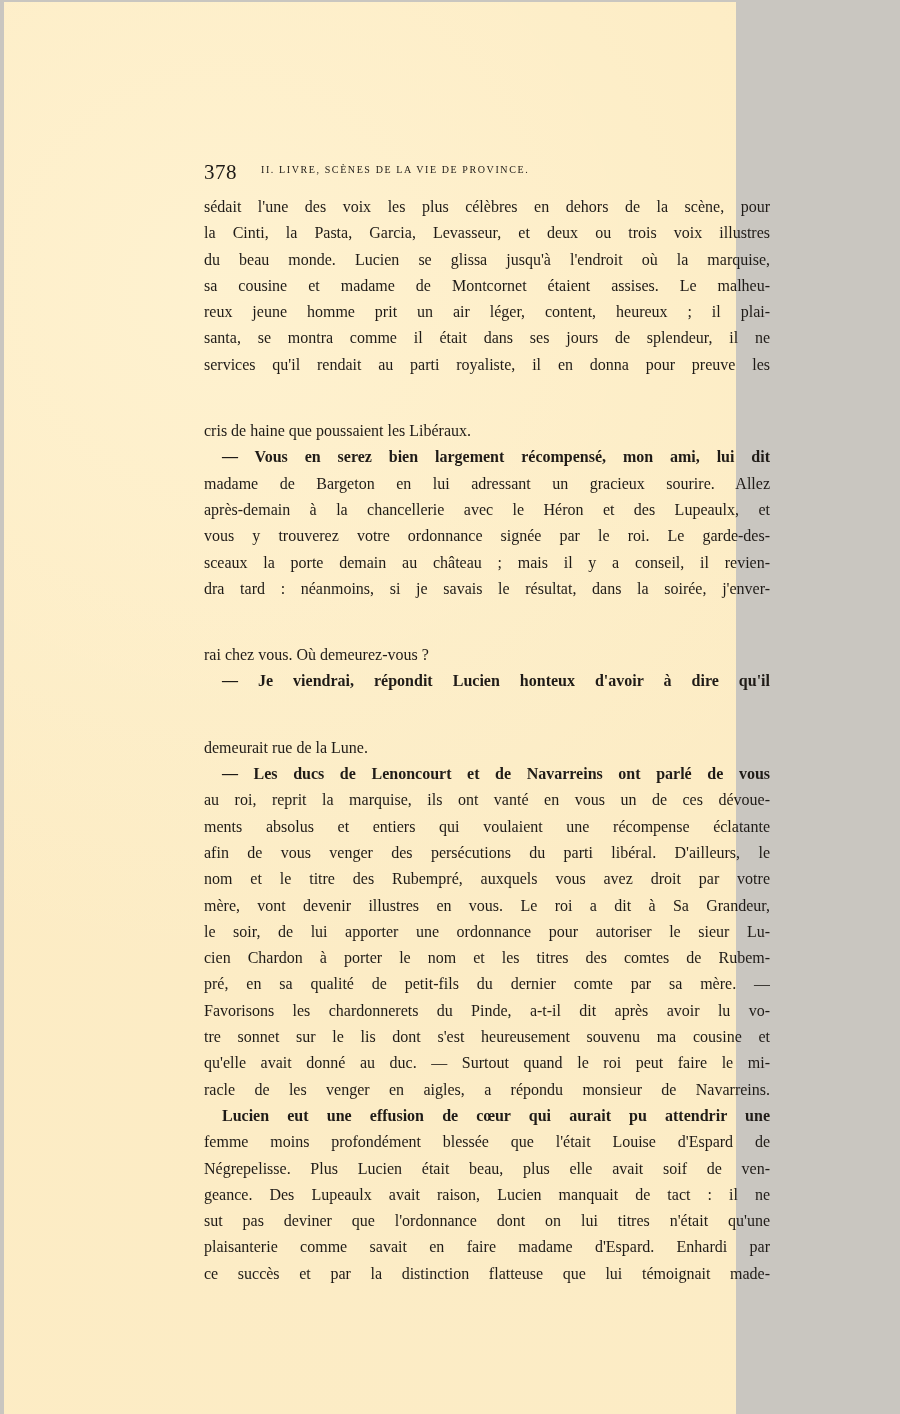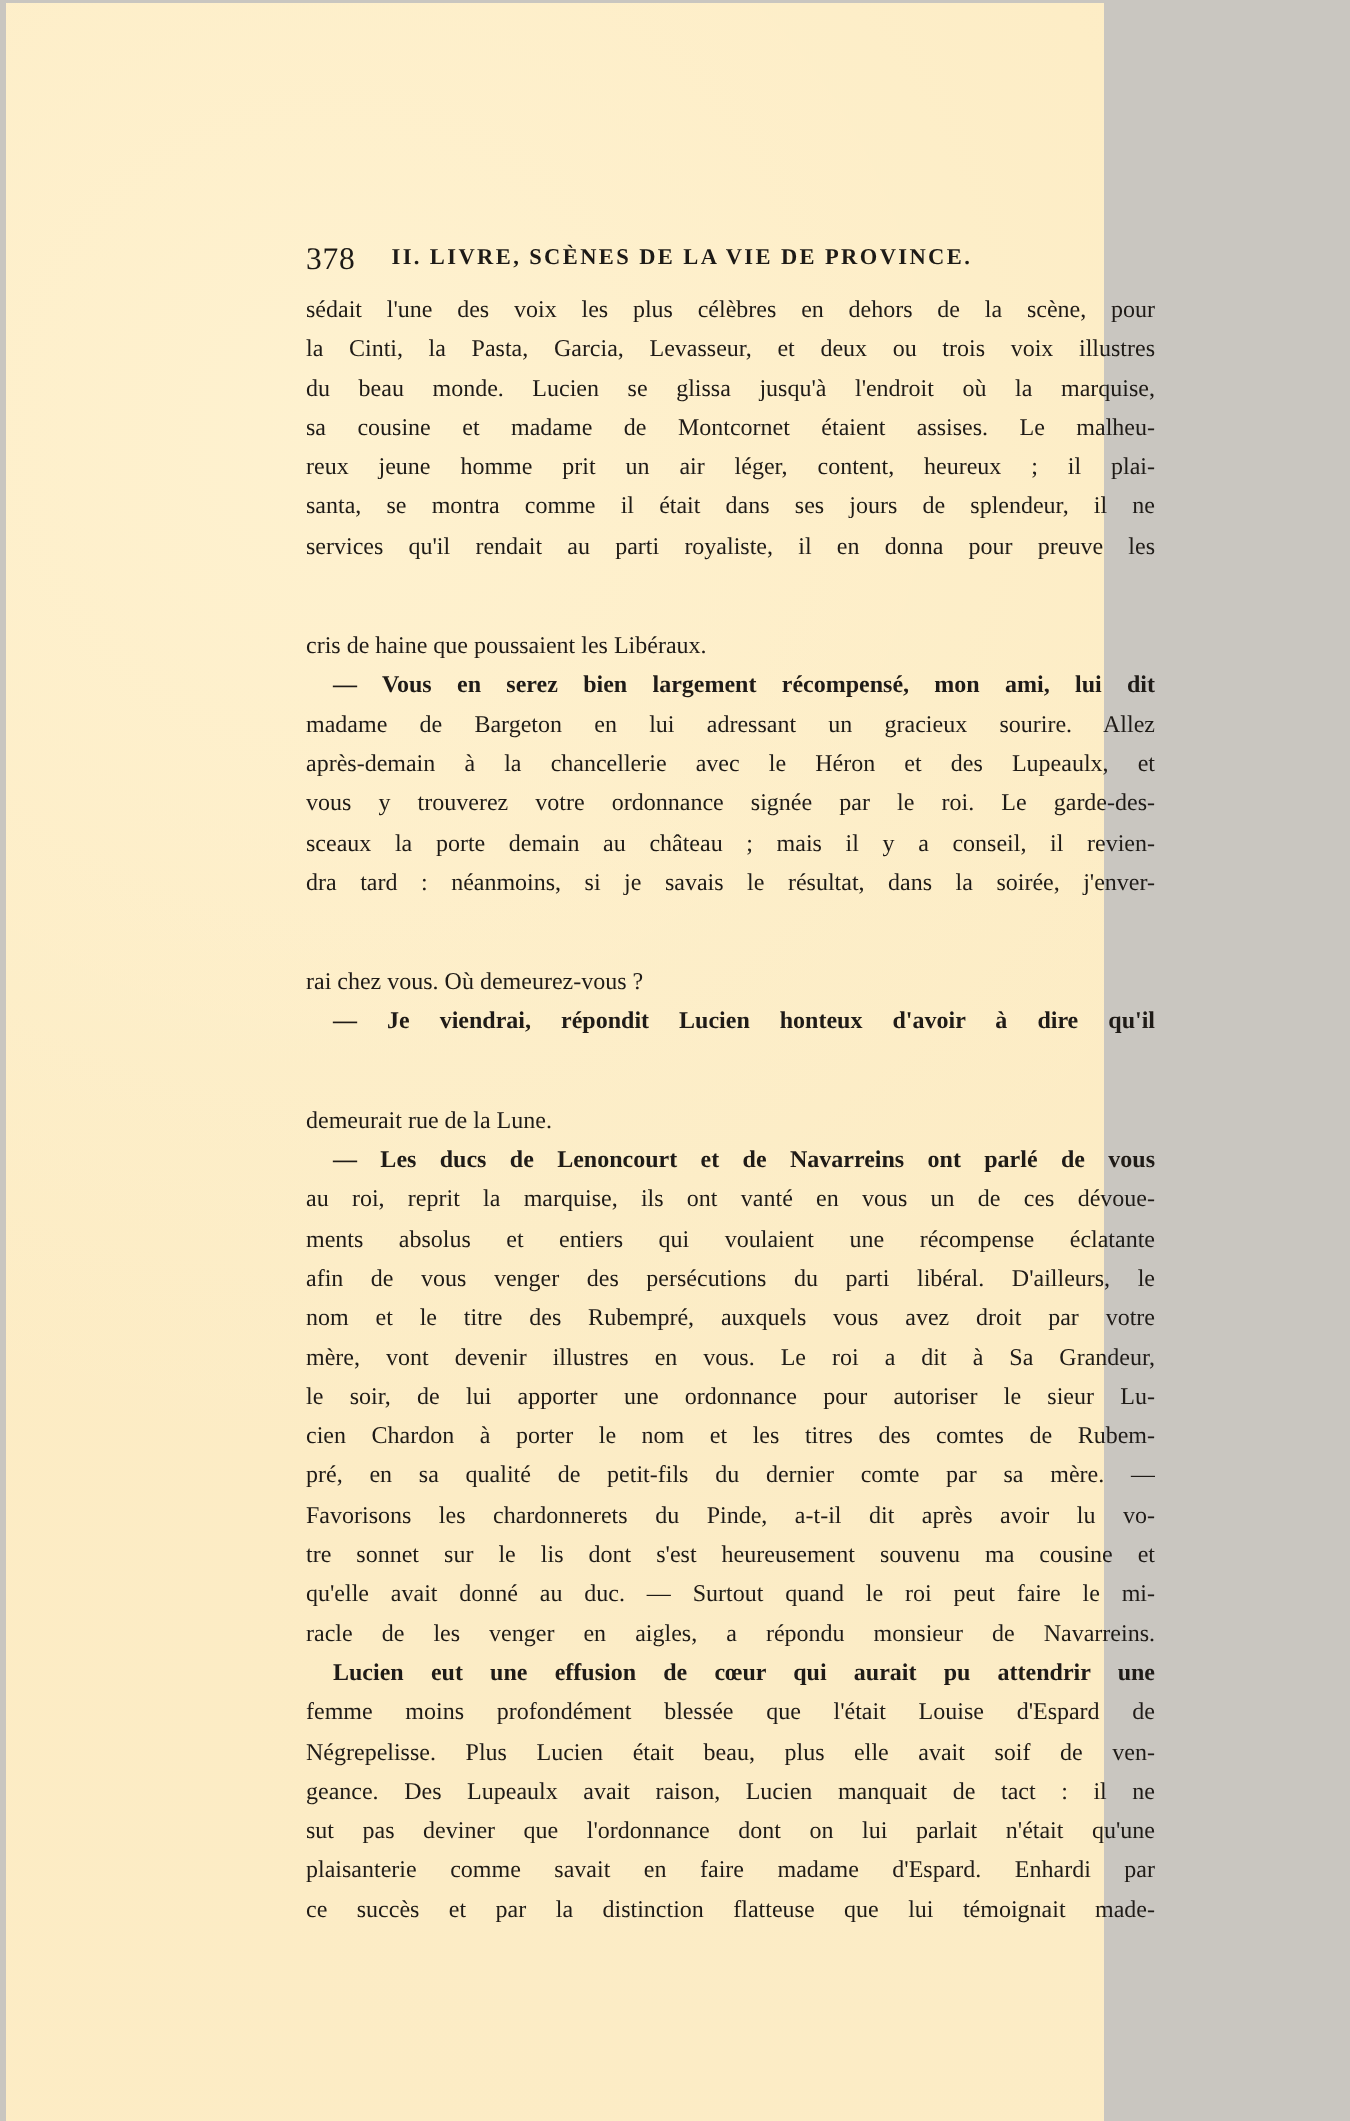--- a/index.html
+++ b/index.html
@@ -20,21 +20,21 @@
     font-family: "Liberation Serif", "DejaVu Serif", serif;
     color: #1d1a16;
     white-space: nowrap;
   }
   .page-number {
     position: absolute; left: 0; top: 0;
     font-size: 21px; letter-spacing: 0.5px;
   }
   .running-head {
     position: absolute; left: 57px; top: 4px;
-    font-size: 15px; font-weight: bold; letter-spacing: 1.6px;
+    font-size: 10px; font-weight: normal; letter-spacing: 1.6px;
     font-variant: small-caps; text-transform: uppercase;
   }
   .body-text {
     position: absolute; left: 200px; top: 192px; width: 566px;
     font-family: "Liberation Serif", "DejaVu Serif", serif;
     color: #1f1b17;
   }
   .line {
     display: block;
     height: 26.3px; line-height: 26.3px;
@@ -84,17 +84,17 @@
     <span class="line">cien Chardon à porter le nom et les titres des comtes de Rubem-</span>
     <span class="line">pré, en sa qualité de petit-fils du dernier comte par sa mère. —</span>
     <span class="line">Favorisons les chardonnerets du Pinde, a-t-il dit après avoir lu vo-</span>
     <span class="line">tre sonnet sur le lis dont s'est heureusement souvenu ma cousine et</span>
     <span class="line">qu'elle avait donné au duc. — Surtout quand le roi peut faire le mi-</span>
     <span class="line">racle de les venger en aigles, a répondu monsieur de Navarreins.</span>
     <span class="line indent">Lucien eut une effusion de cœur qui aurait pu attendrir une</span>
     <span class="line">femme moins profondément blessée que l'était Louise d'Espard de</span>
     <span class="line">Négrepelisse. Plus Lucien était beau, plus elle avait soif de ven-</span>
     <span class="line">geance. Des Lupeaulx avait raison, Lucien manquait de tact : il ne</span>
-    <span class="line">sut pas deviner que l'ordonnance dont on lui parlait n'était qu'une</span>
+    <span class="line">sut pas deviner que l'ordonnance dont on lui titres n'était qu'une</span>
     <span class="line">plaisanterie comme savait en faire madame d'Espard. Enhardi par</span>
     <span class="line">ce succès et par la distinction flatteuse que lui témoignait made-</span>
   </div>
 </div>
 
 </body></html>

